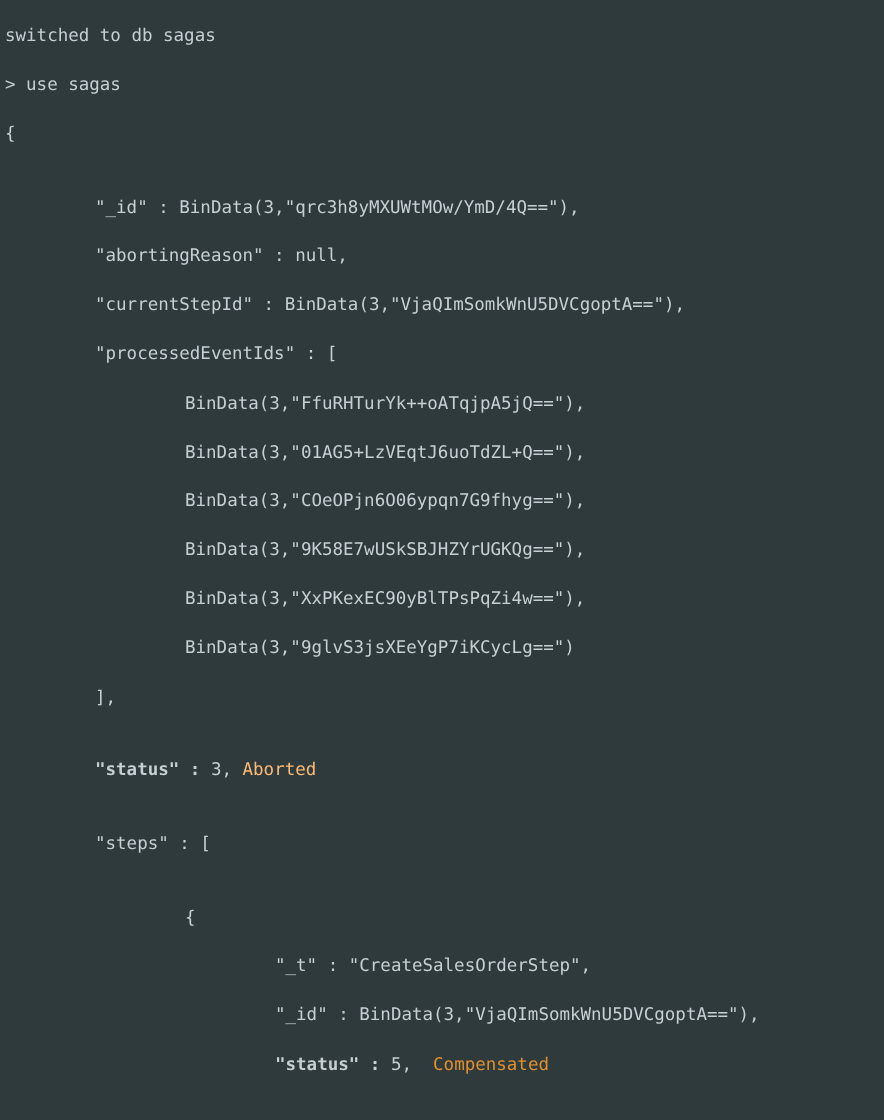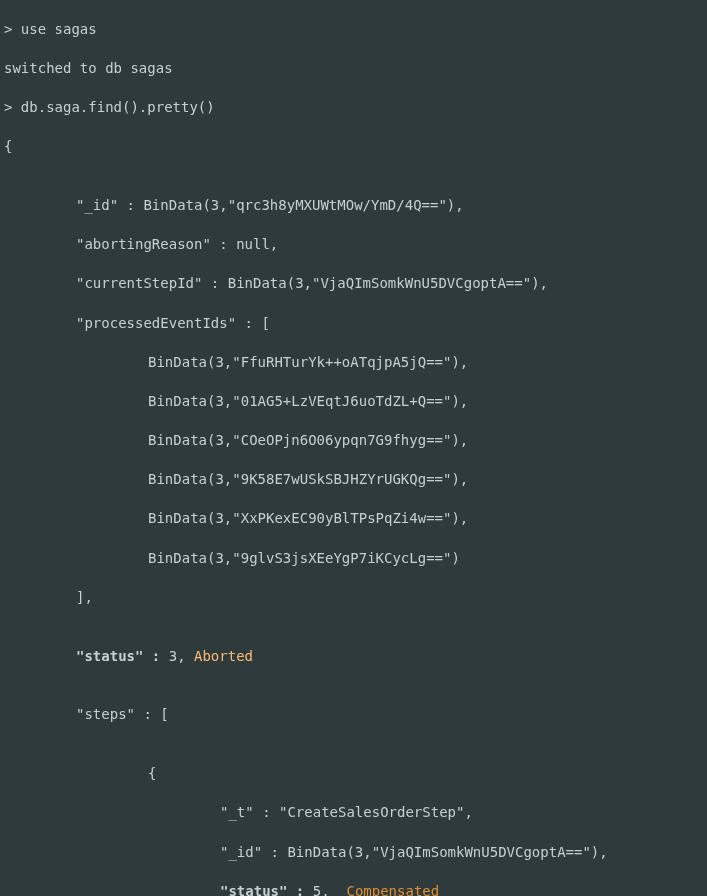--- a/index.html
+++ b/index.html
@@ -26,23 +26,22 @@
   .in1{padding-left:72px;}
   .in2{padding-left:144px;}
   .in3{padding-left:216px;}
   .brace0{padding-left:0px;}
   .ann{display:inline;}
 </style>
 </head>
 <body>
 
 <div class="term">
+<span class="line">switched to db sagas</span>
 <span class="line prompt">&gt; use sagas</span>
-<span class="line">switched to db sagas</span>
-<span class="line prompt">&gt; db.saga.find().pretty()</span>
 <span class="line brace0">{</span>
 
 <span class="line in1">"_id" : BinData(3,"qrc3h8yMXUWtMOw/YmD/4Q=="),</span>
 <span class="line in1">"abortingReason" : null,</span>
 <span class="line in1">"currentStepId" : BinData(3,"VjaQImSomkWnU5DVCgoptA=="),</span>
 <span class="line in1">"processedEventIds" : [</span>
 <span class="line in2">BinData(3,"FfuRHTurYk++oATqjpA5jQ=="),</span>
 <span class="line in2">BinData(3,"01AG5+LzVEqtJ6uoTdZL+Q=="),</span>
 <span class="line in2">BinData(3,"COeOPjn6O06ypqn7G9fhyg=="),</span>
 <span class="line in2">BinData(3,"9K58E7wUSkSBJHZYrUGKQg=="),</span>

